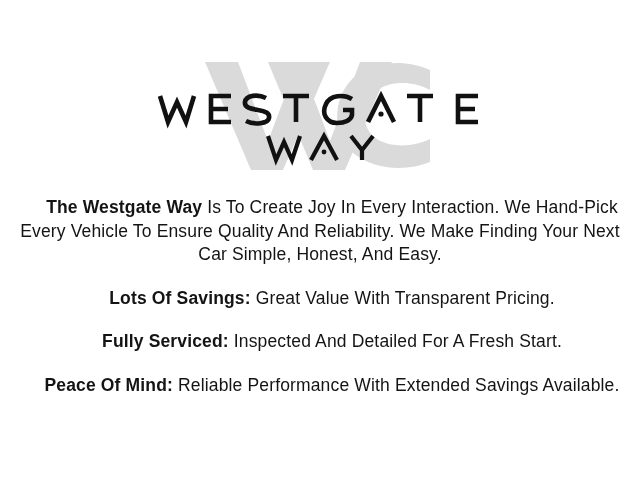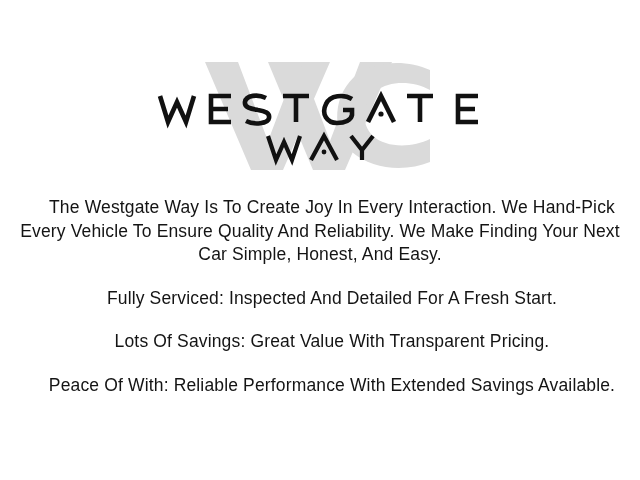--- a/index.html
+++ b/index.html
@@ -63,21 +63,21 @@
     letter-spacing: 0.15px;
     color: #141414;
     margin: 0;
   }
 
   .para + .para {
     margin-top: 20px;
   }
 
   .para .lead {
-    font-weight: 400;
+    font-weight: 700;
     margin-left: 24px;
   }
 
   .para .rest {
     font-weight: 400;
   }
 </style>
 </head>
 <body>
 
@@ -137,25 +137,25 @@
 
   </div>
 
   <div class="copy">
 
     <p class="para">
       <span class="lead">The Westgate Way</span><span class="rest"> Is To Create Joy In Every Interaction. We Hand-Pick Every Vehicle To Ensure Quality And Reliability. We Make Finding Your Next Car Simple, Honest, And Easy.</span>
     </p>
 
     <p class="para">
+      <span class="lead">Lots Of Savings:</span><span class="rest"> Great Value With Transparent Pricing.</span>
+    </p>
+
+    <p class="para">
       <span class="lead">Fully Serviced:</span><span class="rest"> Inspected And Detailed For A Fresh Start.</span>
     </p>
 
     <p class="para">
-      <span class="lead">Lots Of Savings:</span><span class="rest"> Great Value With Transparent Pricing.</span>
-    </p>
-
-    <p class="para">
-      <span class="lead">Peace Of With:</span><span class="rest"> Reliable Performance With Extended Savings Available.</span>
+      <span class="lead">Peace Of Mind:</span><span class="rest"> Reliable Performance With Extended Savings Available.</span>
     </p>
 
   </div>
 </div>
 
 </body></html>

